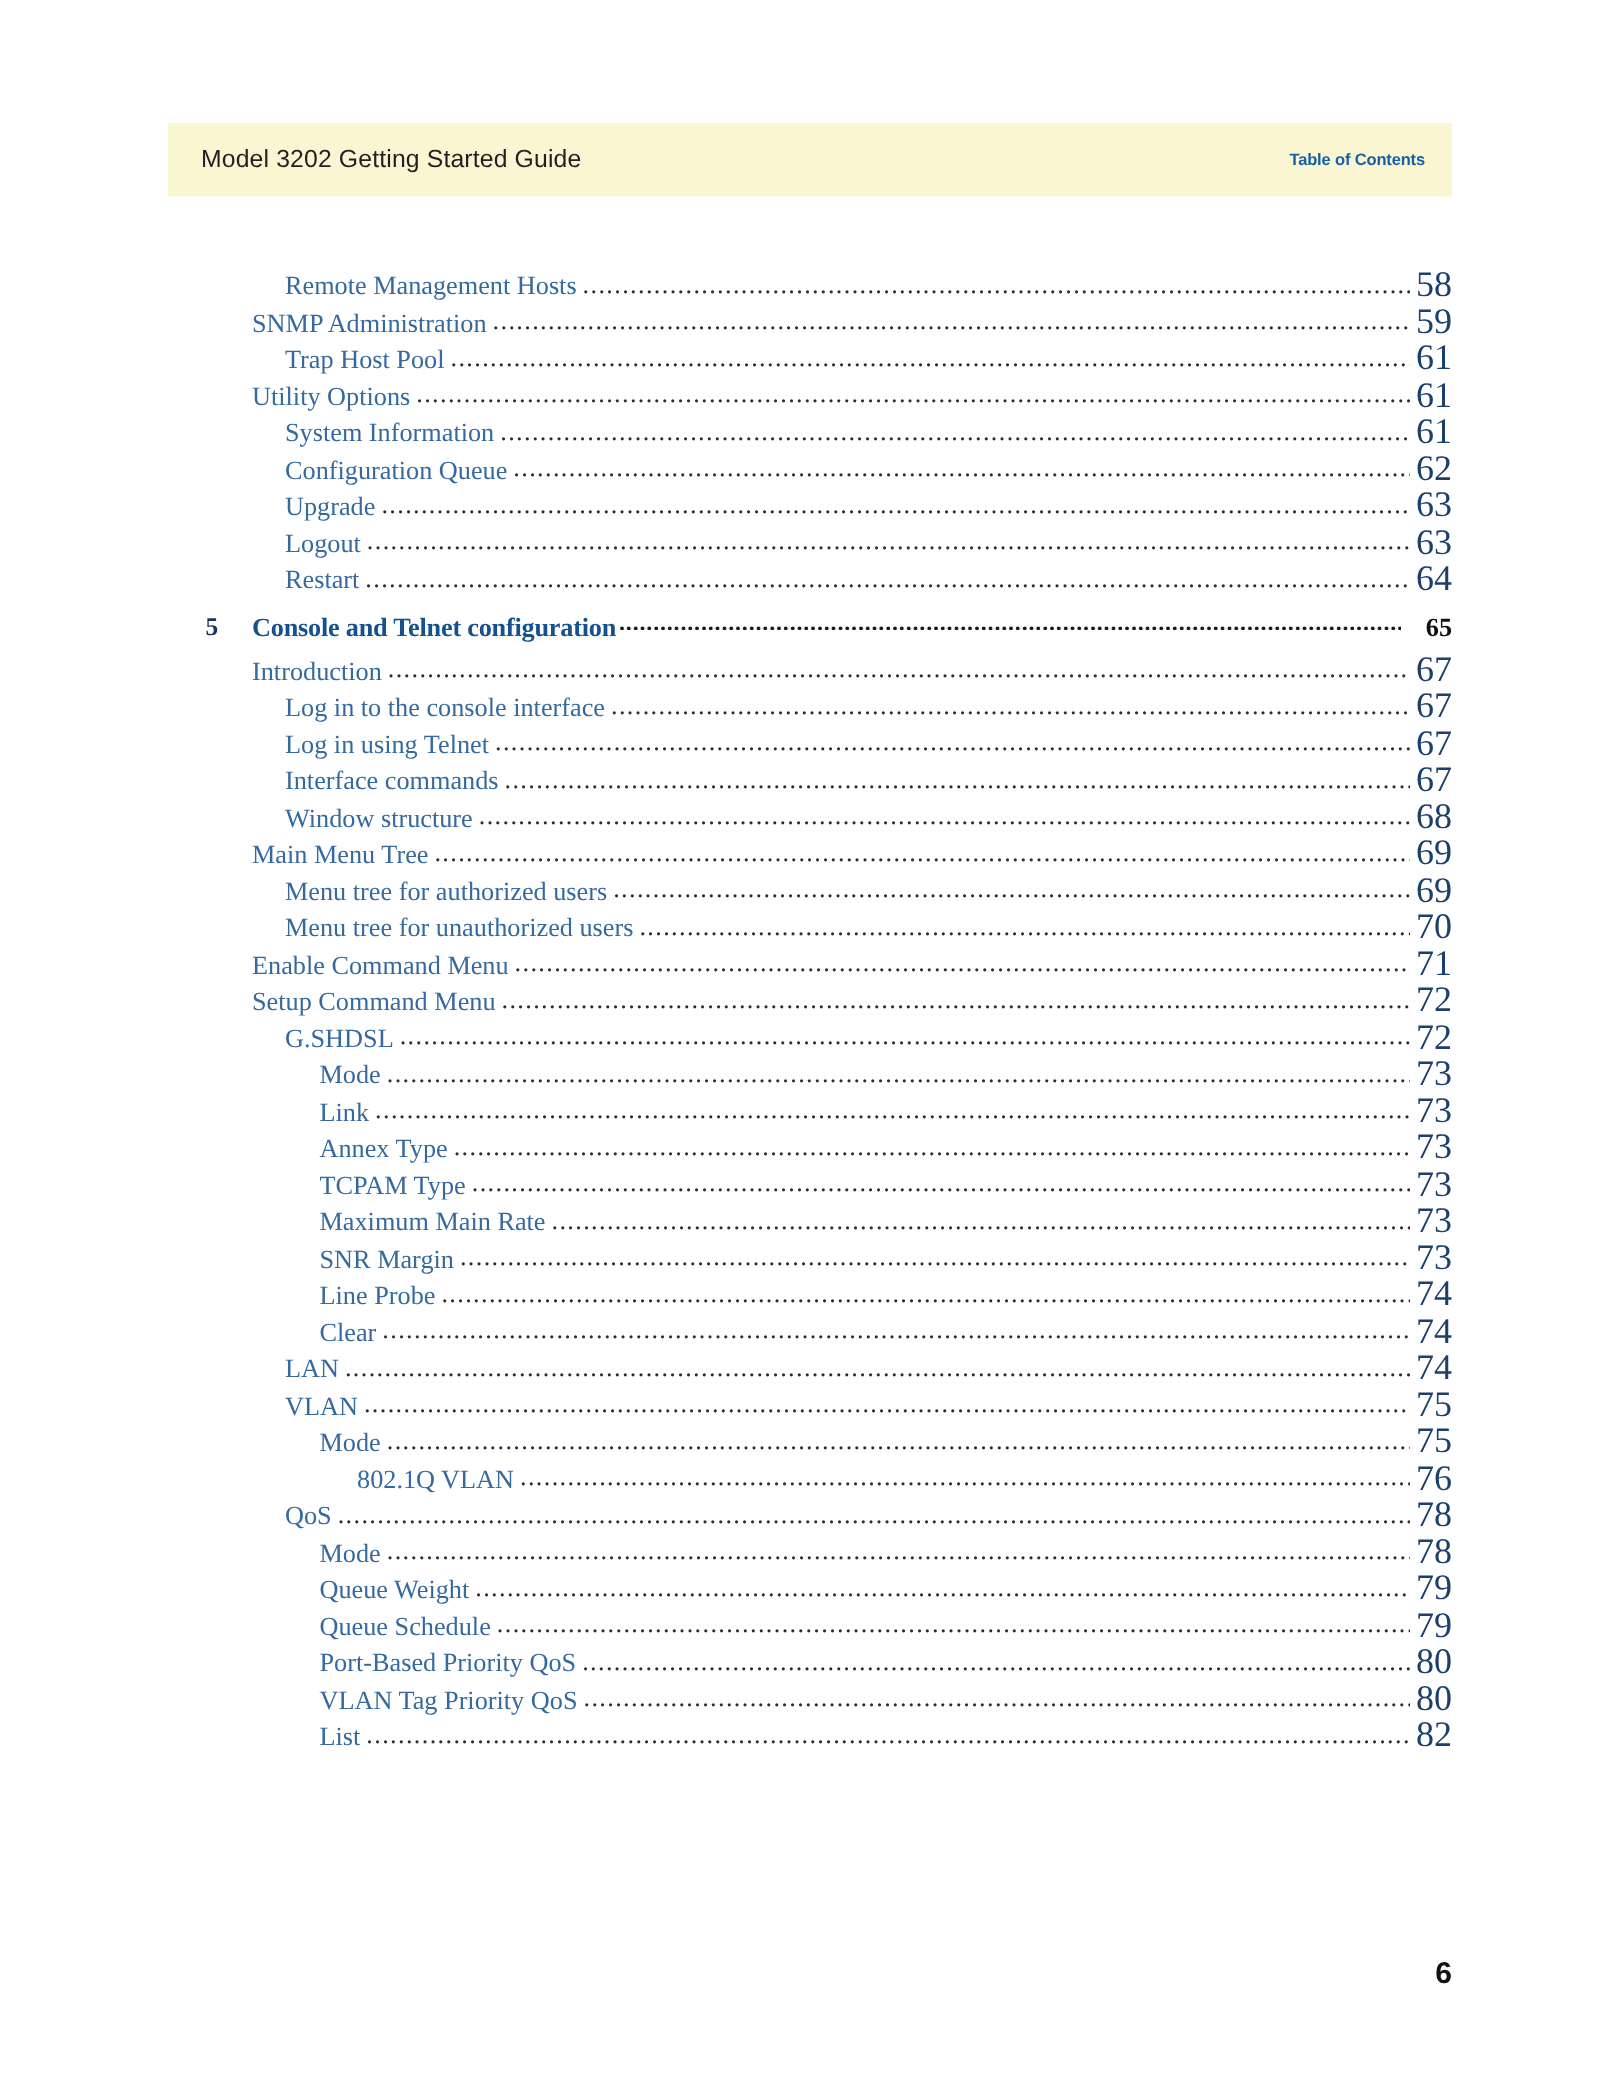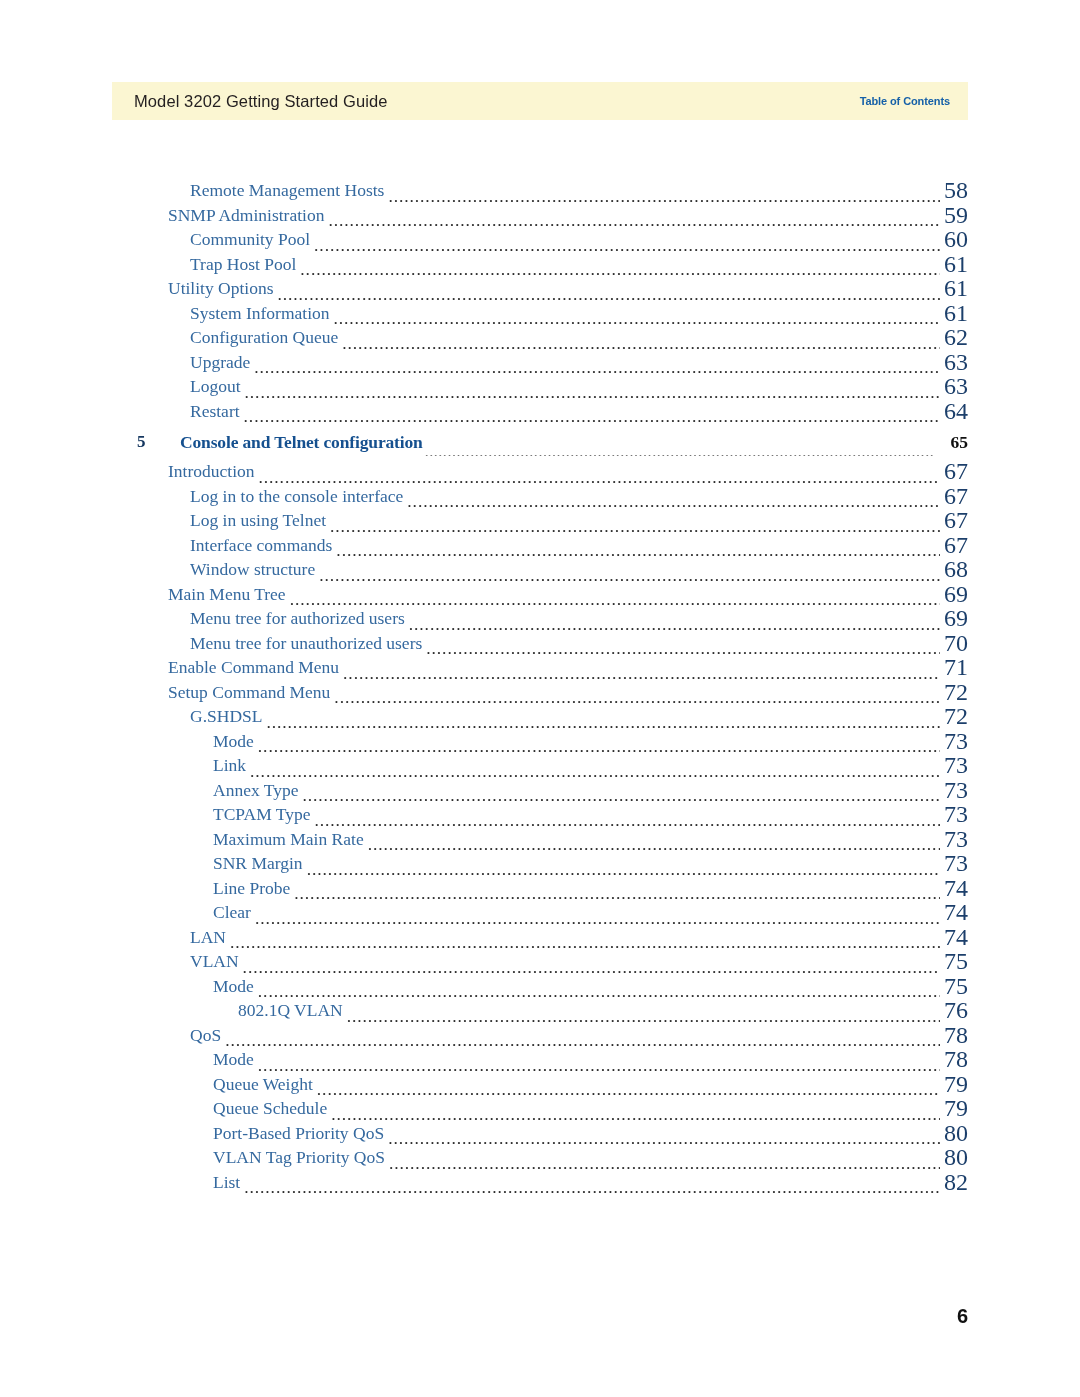--- a/index.html
+++ b/index.html
@@ -14,21 +14,21 @@
     position: relative;
     overflow: hidden;
   }
 
   
   .header-band {
     position: absolute;
     left: 112px;
     top: 82px;
     width: 856px;
-    height: 38px;
+    height: 49px;
     background: #fbf6d2;
     display: flex;
     align-items: center;
     justify-content: space-between;
     box-sizing: border-box;
     padding: 0 18px 0 22px;
   }
   .header-left {
     font-family: "Liberation Sans", "DejaVu Sans", sans-serif;
     font-size: 16.5px;
@@ -48,21 +48,21 @@
   
   .toc {
     position: absolute;
     left: 112px;
     top: 178px;
     width: 856px;
   }
 
   .toc-row {
     display: flex;
-    align-items: flex-end;
+    align-items: flex-start;
     height: 24.5px;
     line-height: 24.5px;
     white-space: nowrap;
     overflow: hidden;
     font-size: 17.5px;
     color: #35699f;
   }
 
   .chapnum {
     width: 31px;
@@ -113,21 +113,21 @@
   
   .toc-row.chapter {
     font-weight: bold;
     height: 28px;
     line-height: 28px;
     margin-top: 5px;
     margin-bottom: 3px;
   }
   .toc-row.chapter .toc-title {
     color: #15508f;
-    margin-left: 12px;
+    margin-left: 0;
     letter-spacing: -0.15px;
     padding-right: 2px;
   }
   .toc-row.chapter .toc-leader {
     color: #1a1a1a;
     letter-spacing: 0.55px;
     font-weight: bold;
     font-size: 16px;
   }
   .toc-row.chapter .toc-page {
@@ -161,25 +161,20 @@
       <span class="toc-title">Remote Management Hosts</span>
       <span class="toc-leader"></span>
       <span class="toc-page">58</span>
     </div>
     <div class="toc-row lvl1">
       <span class="toc-title">SNMP Administration</span>
       <span class="toc-leader"></span>
       <span class="toc-page">59</span>
     </div>
     <div class="toc-row lvl2">
-      <span class="toc-title">Community Pool</span>
-      <span class="toc-leader"></span>
-      <span class="toc-page">60</span>
-    </div>
-    <div class="toc-row lvl2">
       <span class="toc-title">Trap Host Pool</span>
       <span class="toc-leader"></span>
       <span class="toc-page">61</span>
     </div>
     <div class="toc-row lvl1">
       <span class="toc-title">Utility Options</span>
       <span class="toc-leader"></span>
       <span class="toc-page">61</span>
     </div>
     <div class="toc-row lvl2">

